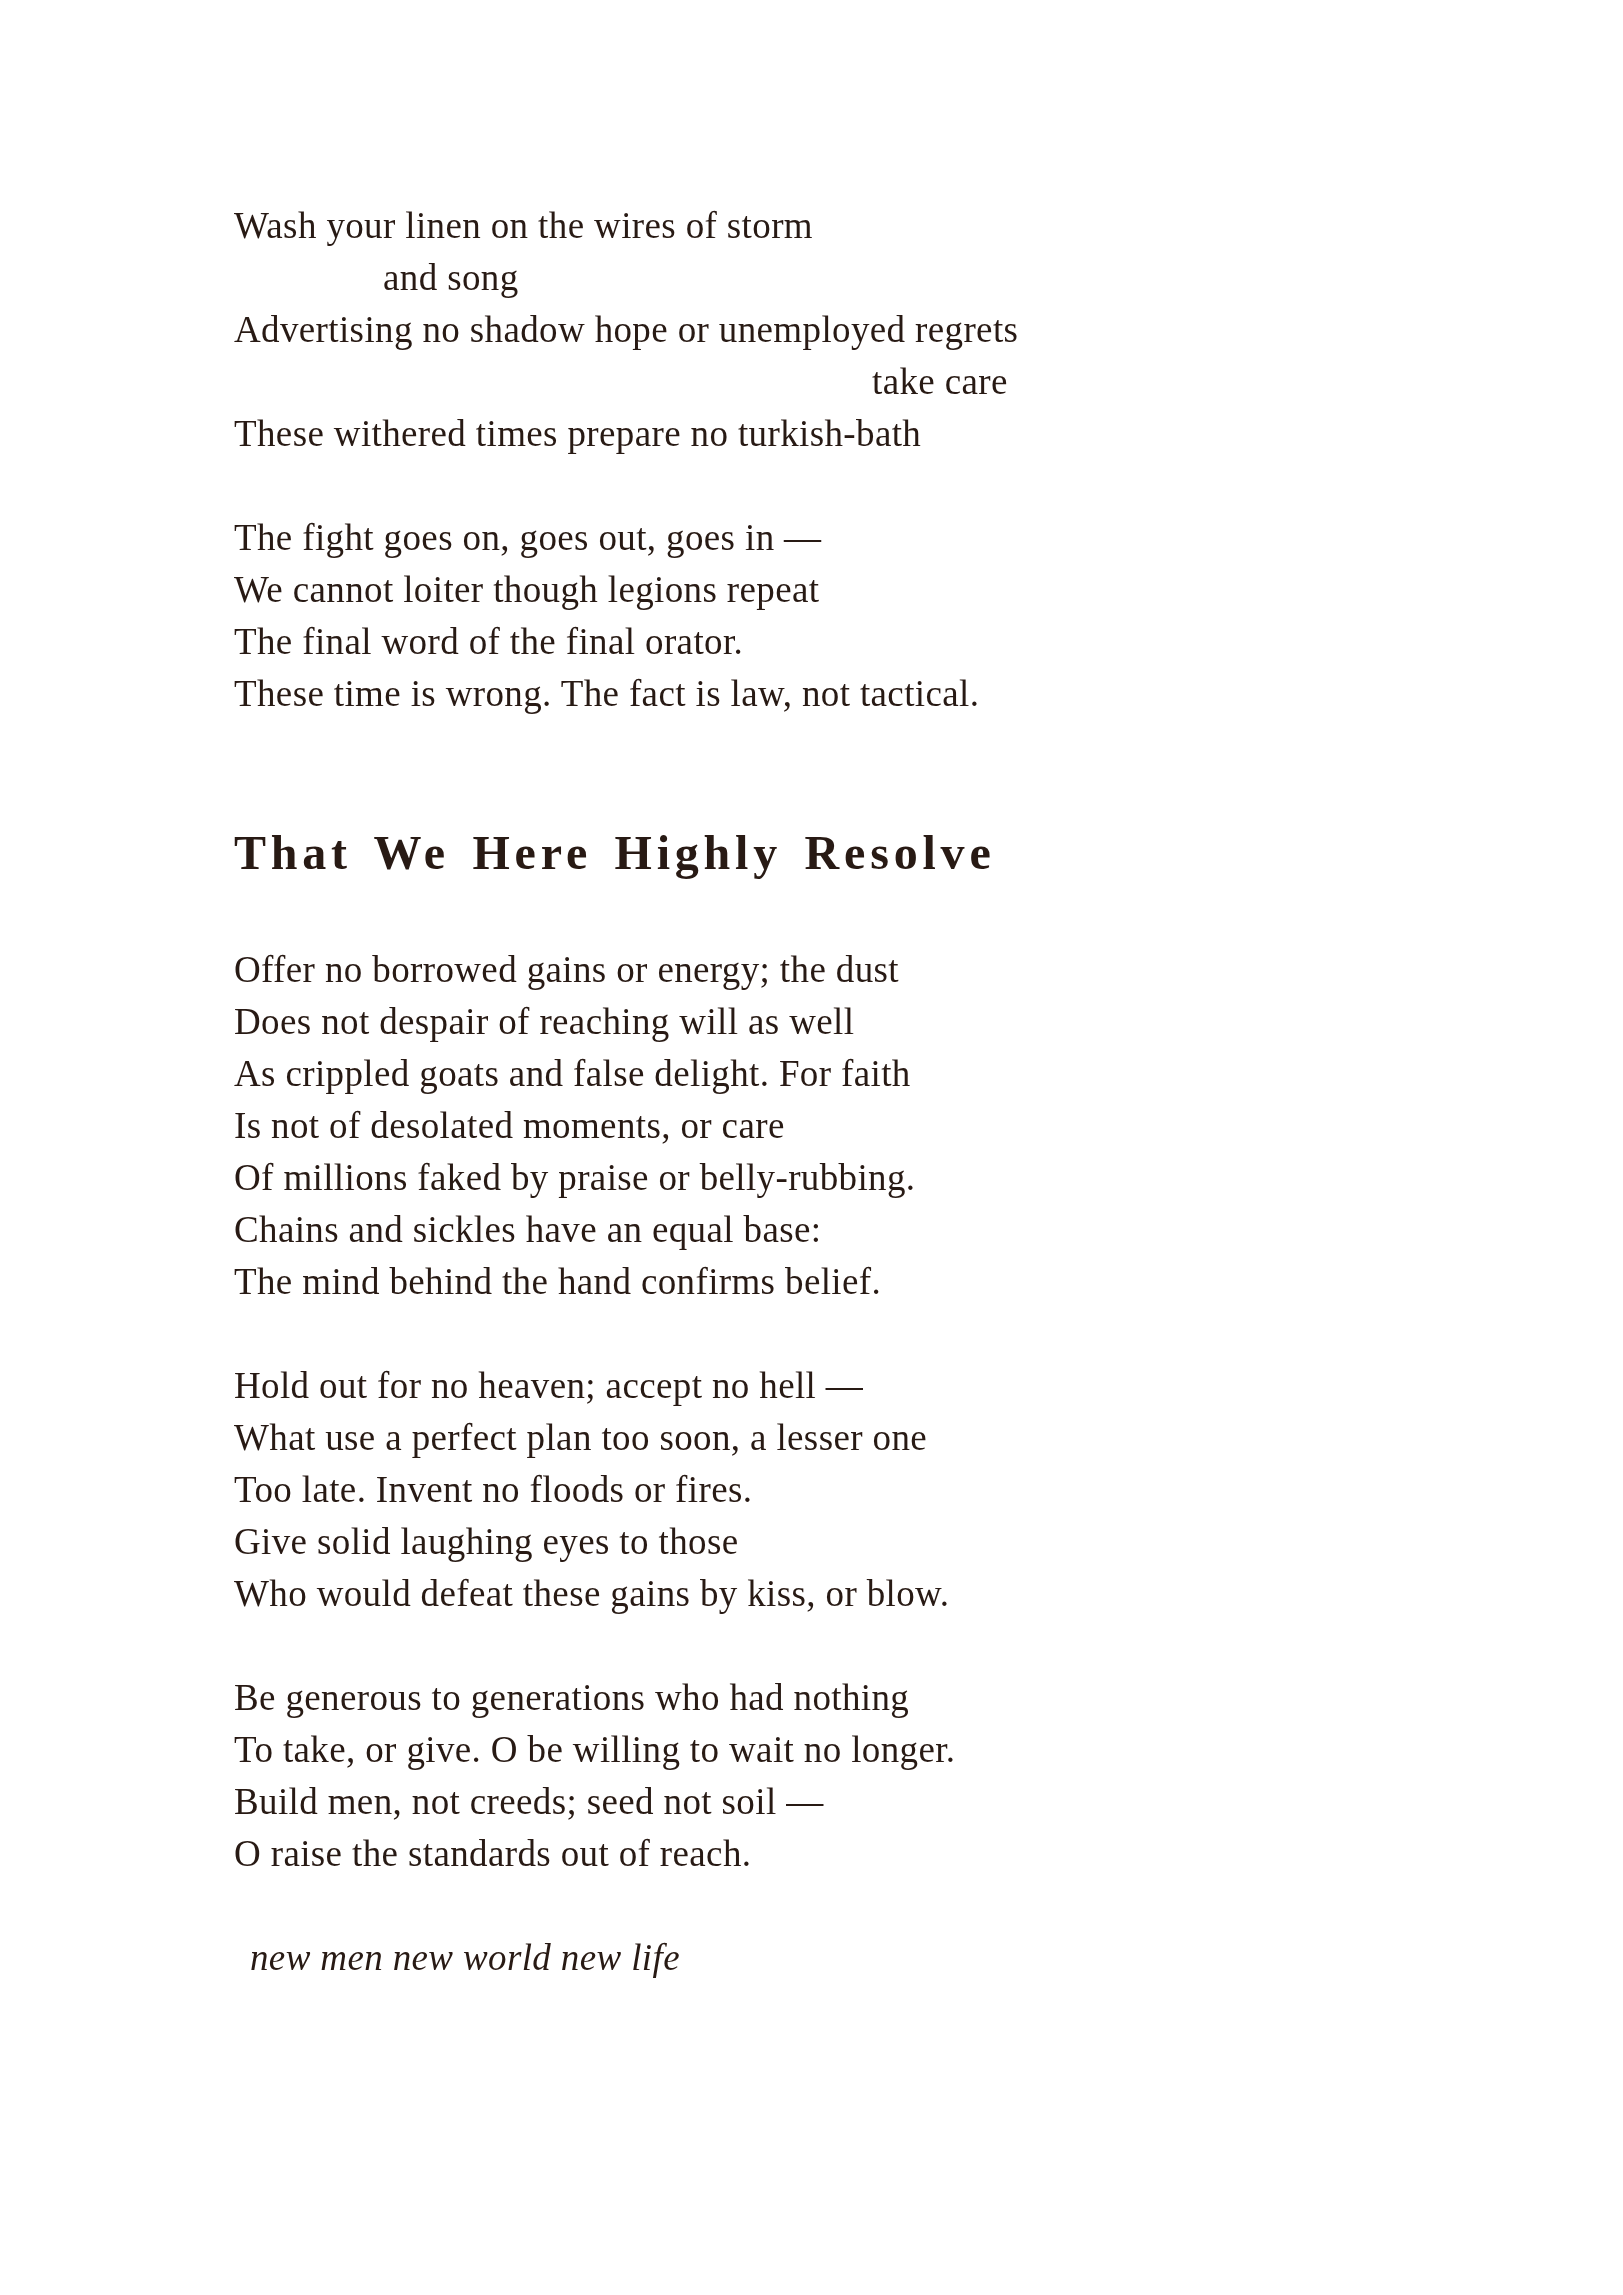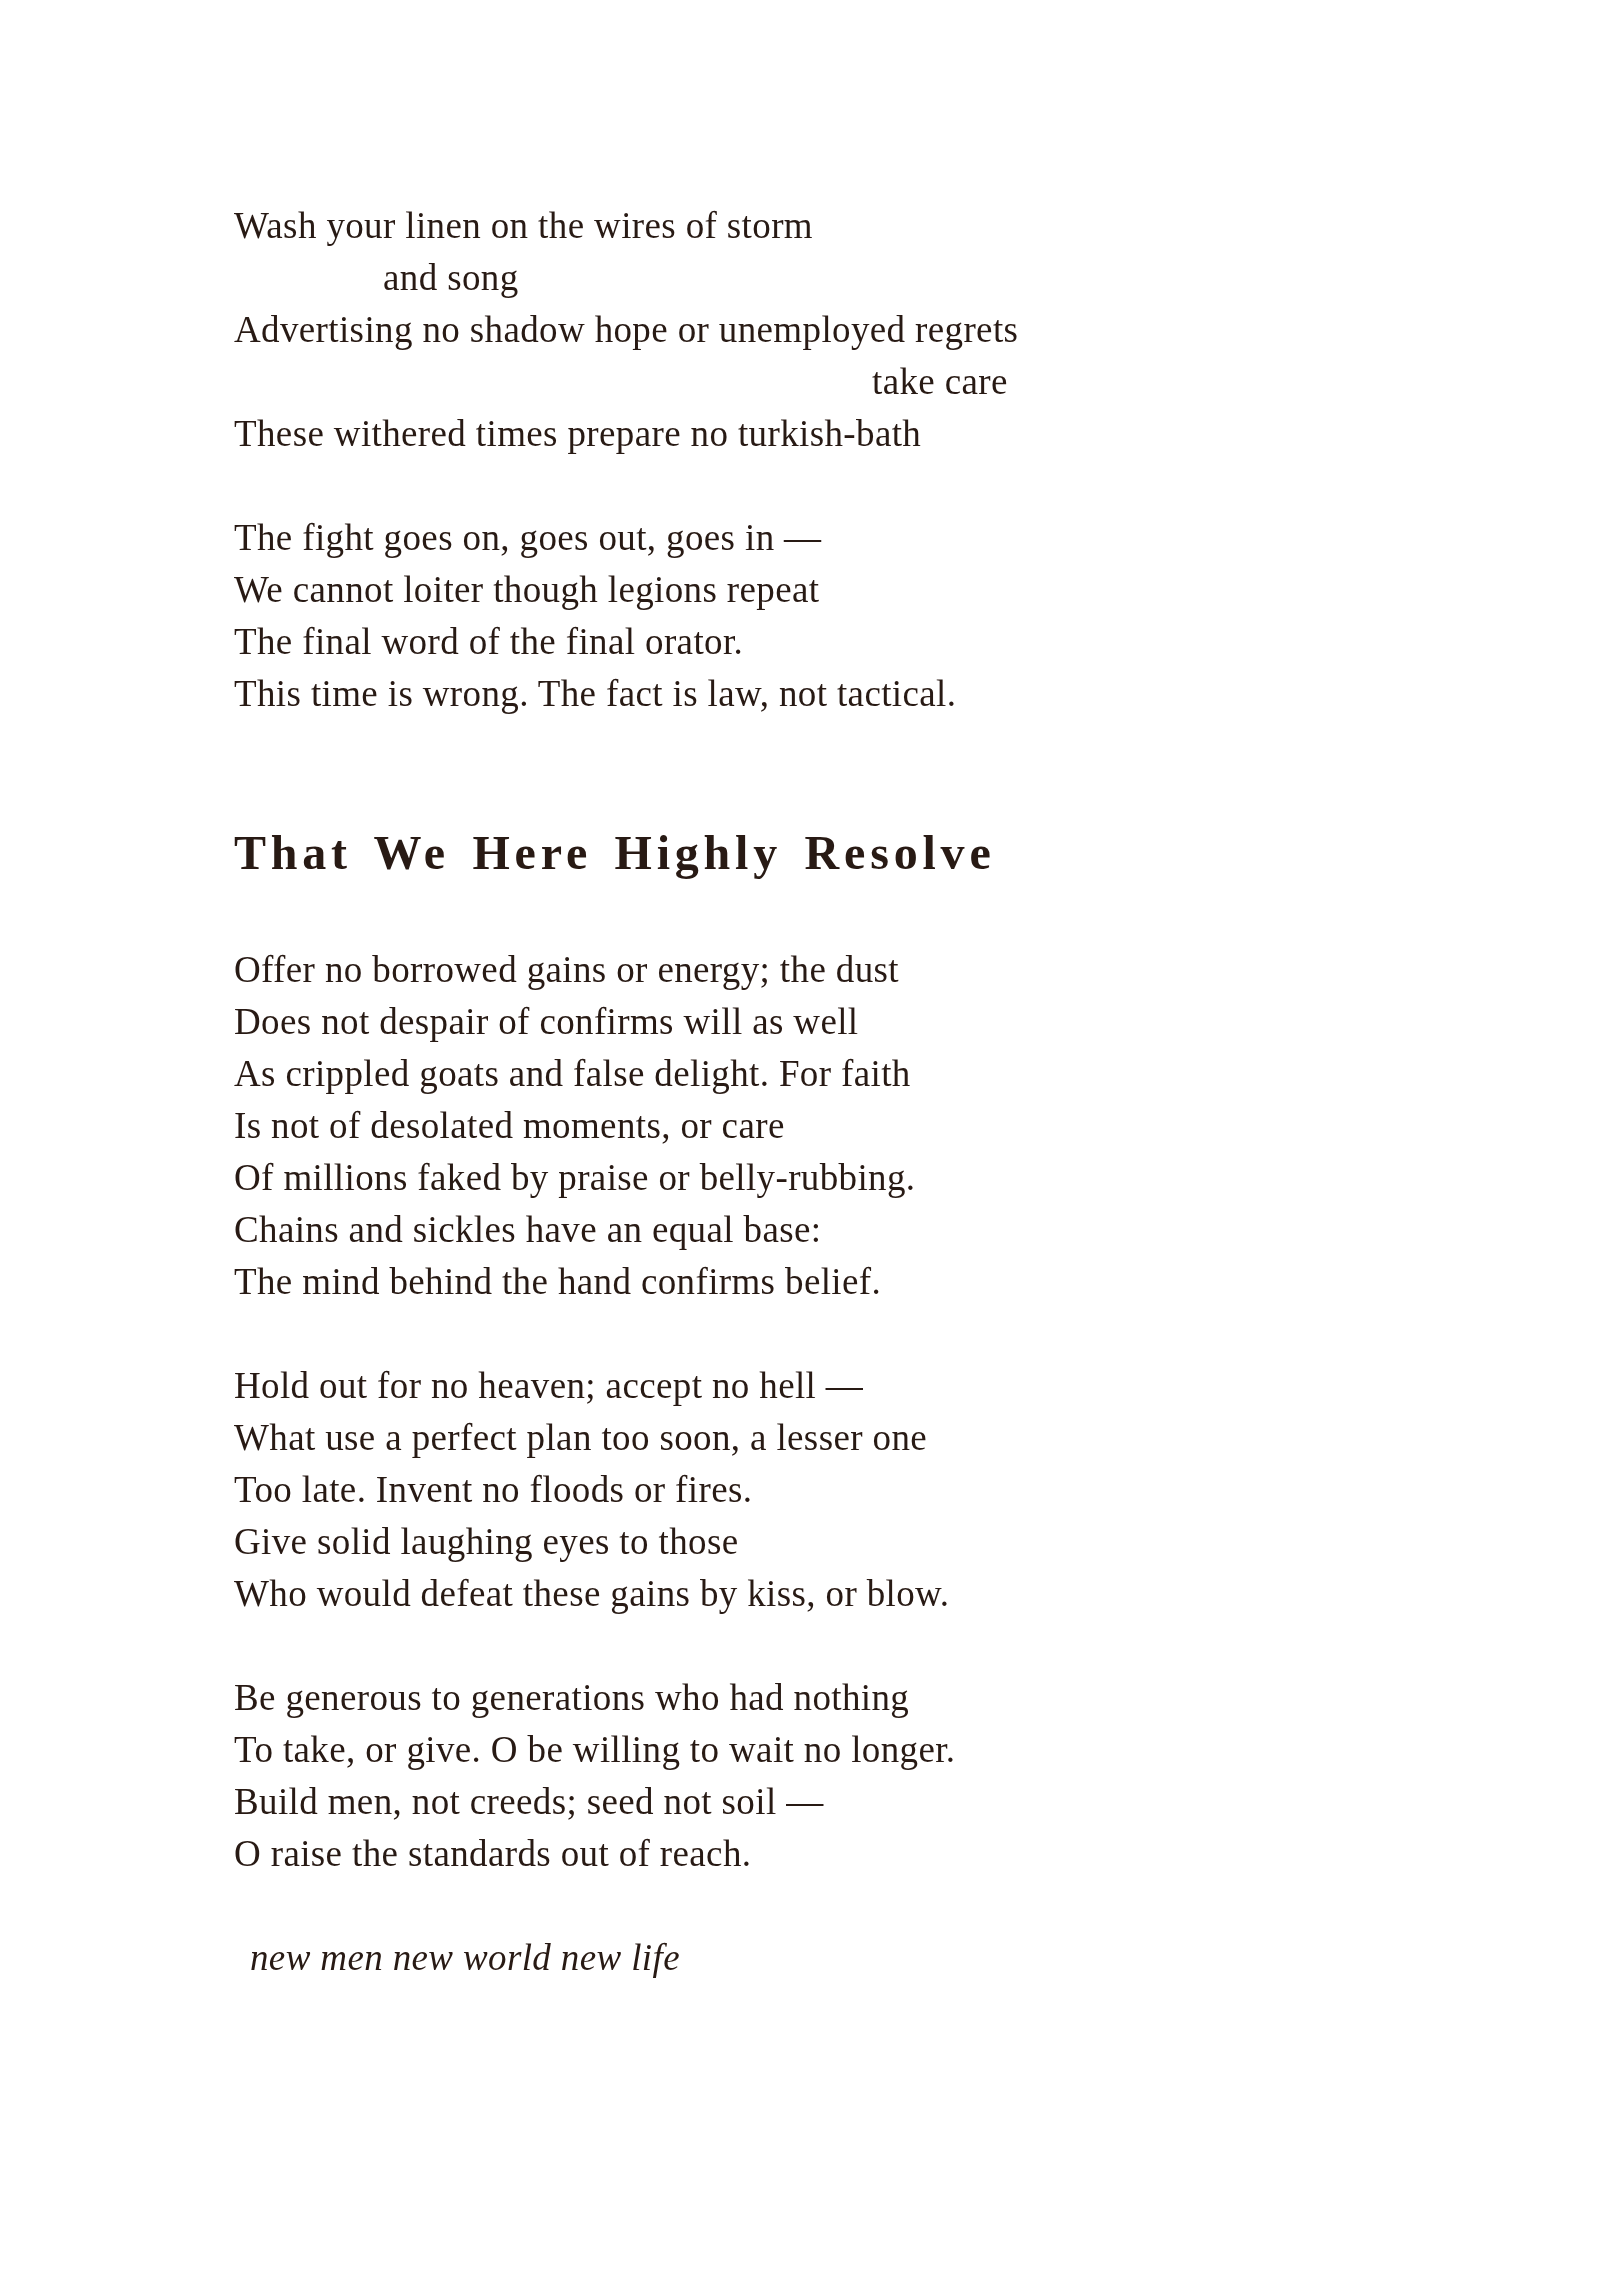--- a/index.html
+++ b/index.html
@@ -68,28 +68,28 @@
       <div class="line indent-song">and song</div>
       <div class="line">Advertising no shadow hope or unemployed regrets</div>
       <div class="line indent-care">take care</div>
       <div class="line">These withered times prepare no turkish-bath</div>
     </div>
 
     <div class="stanza">
       <div class="line">The fight goes on, goes out, goes in —</div>
       <div class="line">We cannot loiter though legions repeat</div>
       <div class="line">The final word of the final orator.</div>
-      <div class="line">This time is wrong. The fact is law, not tactical.</div>
+      <div class="line">These time is wrong. The fact is law, not tactical.</div>
     </div>
 
     <h1 class="section-heading">That We Here Highly Resolve</h1>
 
     <div class="stanza">
       <div class="line">Offer no borrowed gains or energy; the dust</div>
-      <div class="line">Does not despair of confirms will as well</div>
+      <div class="line">Does not despair of reaching will as well</div>
       <div class="line">As crippled goats and false delight. For faith</div>
       <div class="line">Is not of desolated moments, or care</div>
       <div class="line">Of millions faked by praise or belly-rubbing.</div>
       <div class="line">Chains and sickles have an equal base:</div>
       <div class="line">The mind behind the hand confirms belief.</div>
     </div>
 
     <div class="stanza">
       <div class="line">Hold out for no heaven; accept no hell —</div>
       <div class="line">What use a perfect plan too soon, a lesser one</div>

